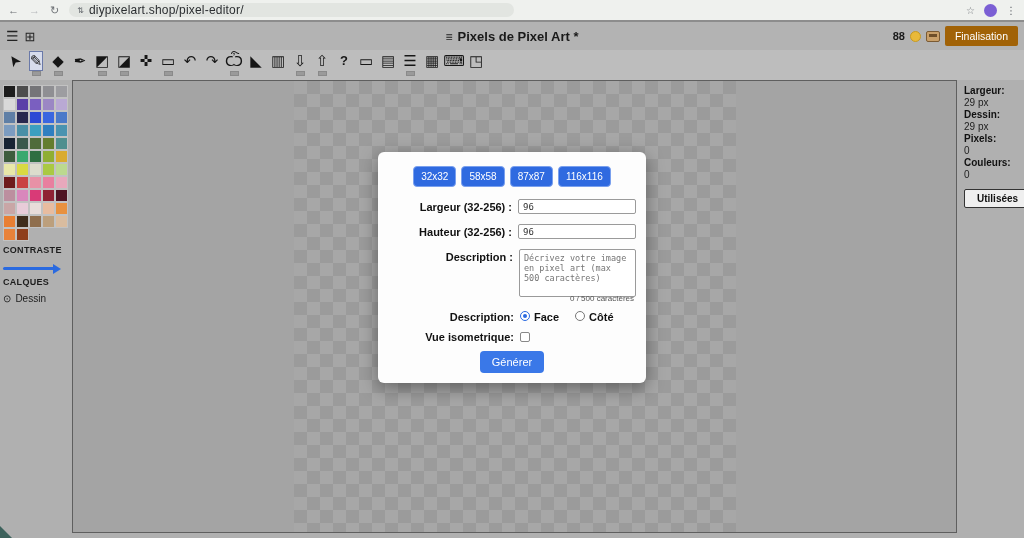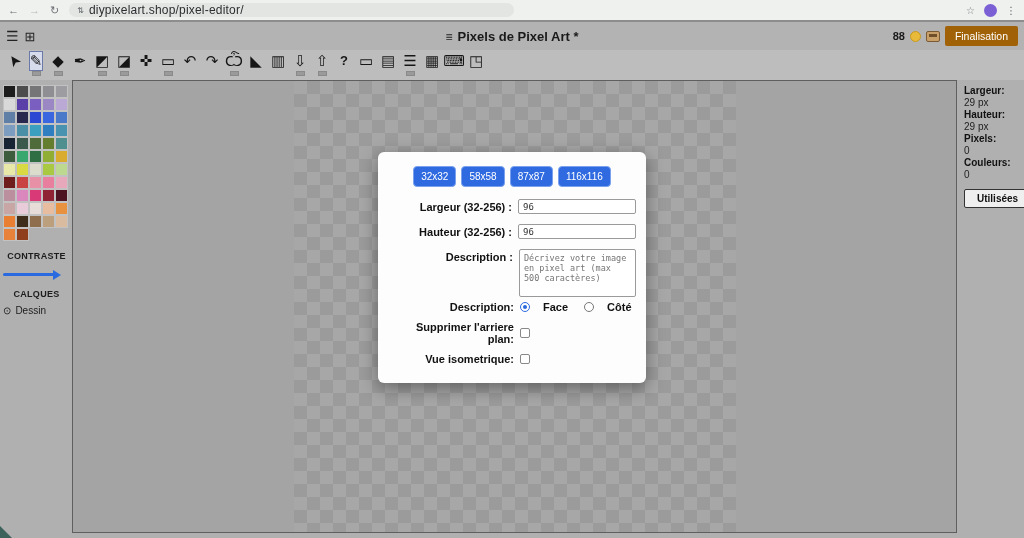--- a/index.html
+++ b/index.html
@@ -49,22 +49,22 @@
   .tool .glyph.rot { display:inline-block; transform:rotate(-125deg); }
   .tool .badge { width:9px; height:5px; background:#9a9a9a; border:1px solid #8a8a8a;
     margin-top:1px; }
   .tool .glyph.qmark { font-weight:bold; font-size:13px; }
 
   
   .main { display:flex; height:458px; }
   .left-panel { width:72px; padding:5px 2px 0 3px; }
   .palette { display:grid; grid-template-columns:repeat(5,13px); grid-auto-rows:13px; }
   .swatch { border:1px solid #c2c2c2; }
-  .section-label { font-size:9px; font-weight:bold; color:#1c1c1c; margin-top:10px;
-    letter-spacing:.3px;text-align:center; }
+  .section-label { font-size:9px; font-weight:bold; color:#1c1c1c; margin-top:4px;
+    letter-spacing:.3px; }
   .contrast-slider { margin-top:8px; width:58px; height:10px; position:relative; }
   .contrast-track { position:absolute; top:4px; left:0; right:6px; height:3px;
     background:#2a6ae0; border-radius:2px; }
   .contrast-thumb { position:absolute; right:0; top:1px; width:0; height:0;
     border-top:5px solid transparent; border-bottom:5px solid transparent;
     border-left:8px solid #2a6ae0; }
   .layer-row { display:flex; align-items:center; gap:4px; margin-top:6px; }
   .eye-ico { font-size:10px; color:#222; }
   .layer-name { font-size:10px; color:#1c1c1c; }
 
@@ -102,21 +102,21 @@
     color:#111; padding-right:6px; padding-top:2px; }
   .text-input { width:118px; height:15px; border:1px solid #9a9a9a; border-radius:2px;
     font-family:"DejaVu Sans Mono", monospace; font-size:9px; color:#333; padding:0 4px;
     background:#fff; }
   .desc-area { width:118px; height:48px; border:1px solid #9a9a9a; border-radius:2px;
     font-family:"DejaVu Sans Mono", monospace; font-size:8.5px; color:#555; padding:3px 4px;
     resize:none; background:#fff; }
   .char-count { text-align:right; font-size:8px; color:#555; margin:-7px 2px 8px 0; }
   .option-row { display:flex; align-items:center; margin-bottom:8px; }
   .radio-group { display:flex; align-items:center; gap:16px; }
-  .radio-item { display:flex; align-items:center; gap:13px; }
+  .radio-item { display:flex; gap:4px; }
   .radio { width:10px; height:10px; border:1px solid #777; border-radius:50%;
     background:#fff; position:relative; }
   .radio.checked { border-color:#2a6ae0; }
   .radio.checked::after { content:""; position:absolute; inset:2px; border-radius:50%;
     background:#2a6ae0; }
   .opt-label { font-size:11px; font-weight:bold; color:#111; }
   .checkbox { width:10px; height:10px; border:1px solid #888; border-radius:2px; background:#fff; }
   .generate-row { display:flex; justify-content:center; margin-top:4px; }
   .generate-btn { background:#3a78e8; color:#fff; border:none; border-radius:4px;
     font-size:11px; padding:5px 12px; font-family:inherit; }
@@ -307,21 +307,21 @@
   </div>
 
   <div class="canvas-area">
     <div class="checkerboard"></div>
   </div>
 
   <div class="right-panel">
     <div id="stats-list">
         <div class="stat-label">Largeur:</div>
         <div class="stat-value">29 px</div>
-        <div class="stat-label">Hauteur:</div>
+        <div class="stat-label">Dessin:</div>
         <div class="stat-value">29 px</div>
         <div class="stat-label">Pixels:</div>
         <div class="stat-value">0</div>
         <div class="stat-label">Couleurs:</div>
         <div class="stat-value">0</div>
       </div>
     <button class="used-btn">Utilisées</button>
   </div>
 </div>
 
@@ -341,38 +341,38 @@
       <input class="text-input" type="text" value="96" style="">
     </div>
     <div class="form-row">
       <div class="form-label">Hauteur (32-256) :</div>
       <input class="text-input" type="text" value="96" style="">
     </div>
     <div class="form-row" style="margin-bottom:4px;">
       <div class="form-label">Description :</div>
       <textarea class="desc-area" placeholder="Décrivez votre image en pixel art (max 500 caractères)" style=""></textarea>
     </div>
+    <div class="char-count">0 / 500 caractères</div>
 
     <div class="option-row">
       <div class="form-label" style="padding-top:0;">Description:</div>
       <div class="radio-group">
         <span class="radio-item">
           <span class="radio checked"></span>
           <span class="opt-label">Face</span>
         </span>
         <span class="radio-item">
           <span class="radio"></span>
           <span class="opt-label">Côté</span>
         </span>
       </div>
     </div>
 
     <div class="option-row">
-      <div class="form-label" style="padding-top:0;">Supprimer l'arriere plan:</div>
-      <span class="checkbox"></span>
-    </div>
-    <div class="option-row">
       <div class="form-label" style="padding-top:0;">Vue isometrique:</div>
       <span class="checkbox"></span>
     </div>
 
+    <div class="generate-row">
+      <button class="generate-btn">Générer</button>
+    </div>
   </div>
 </div>
 
 </body></html>

